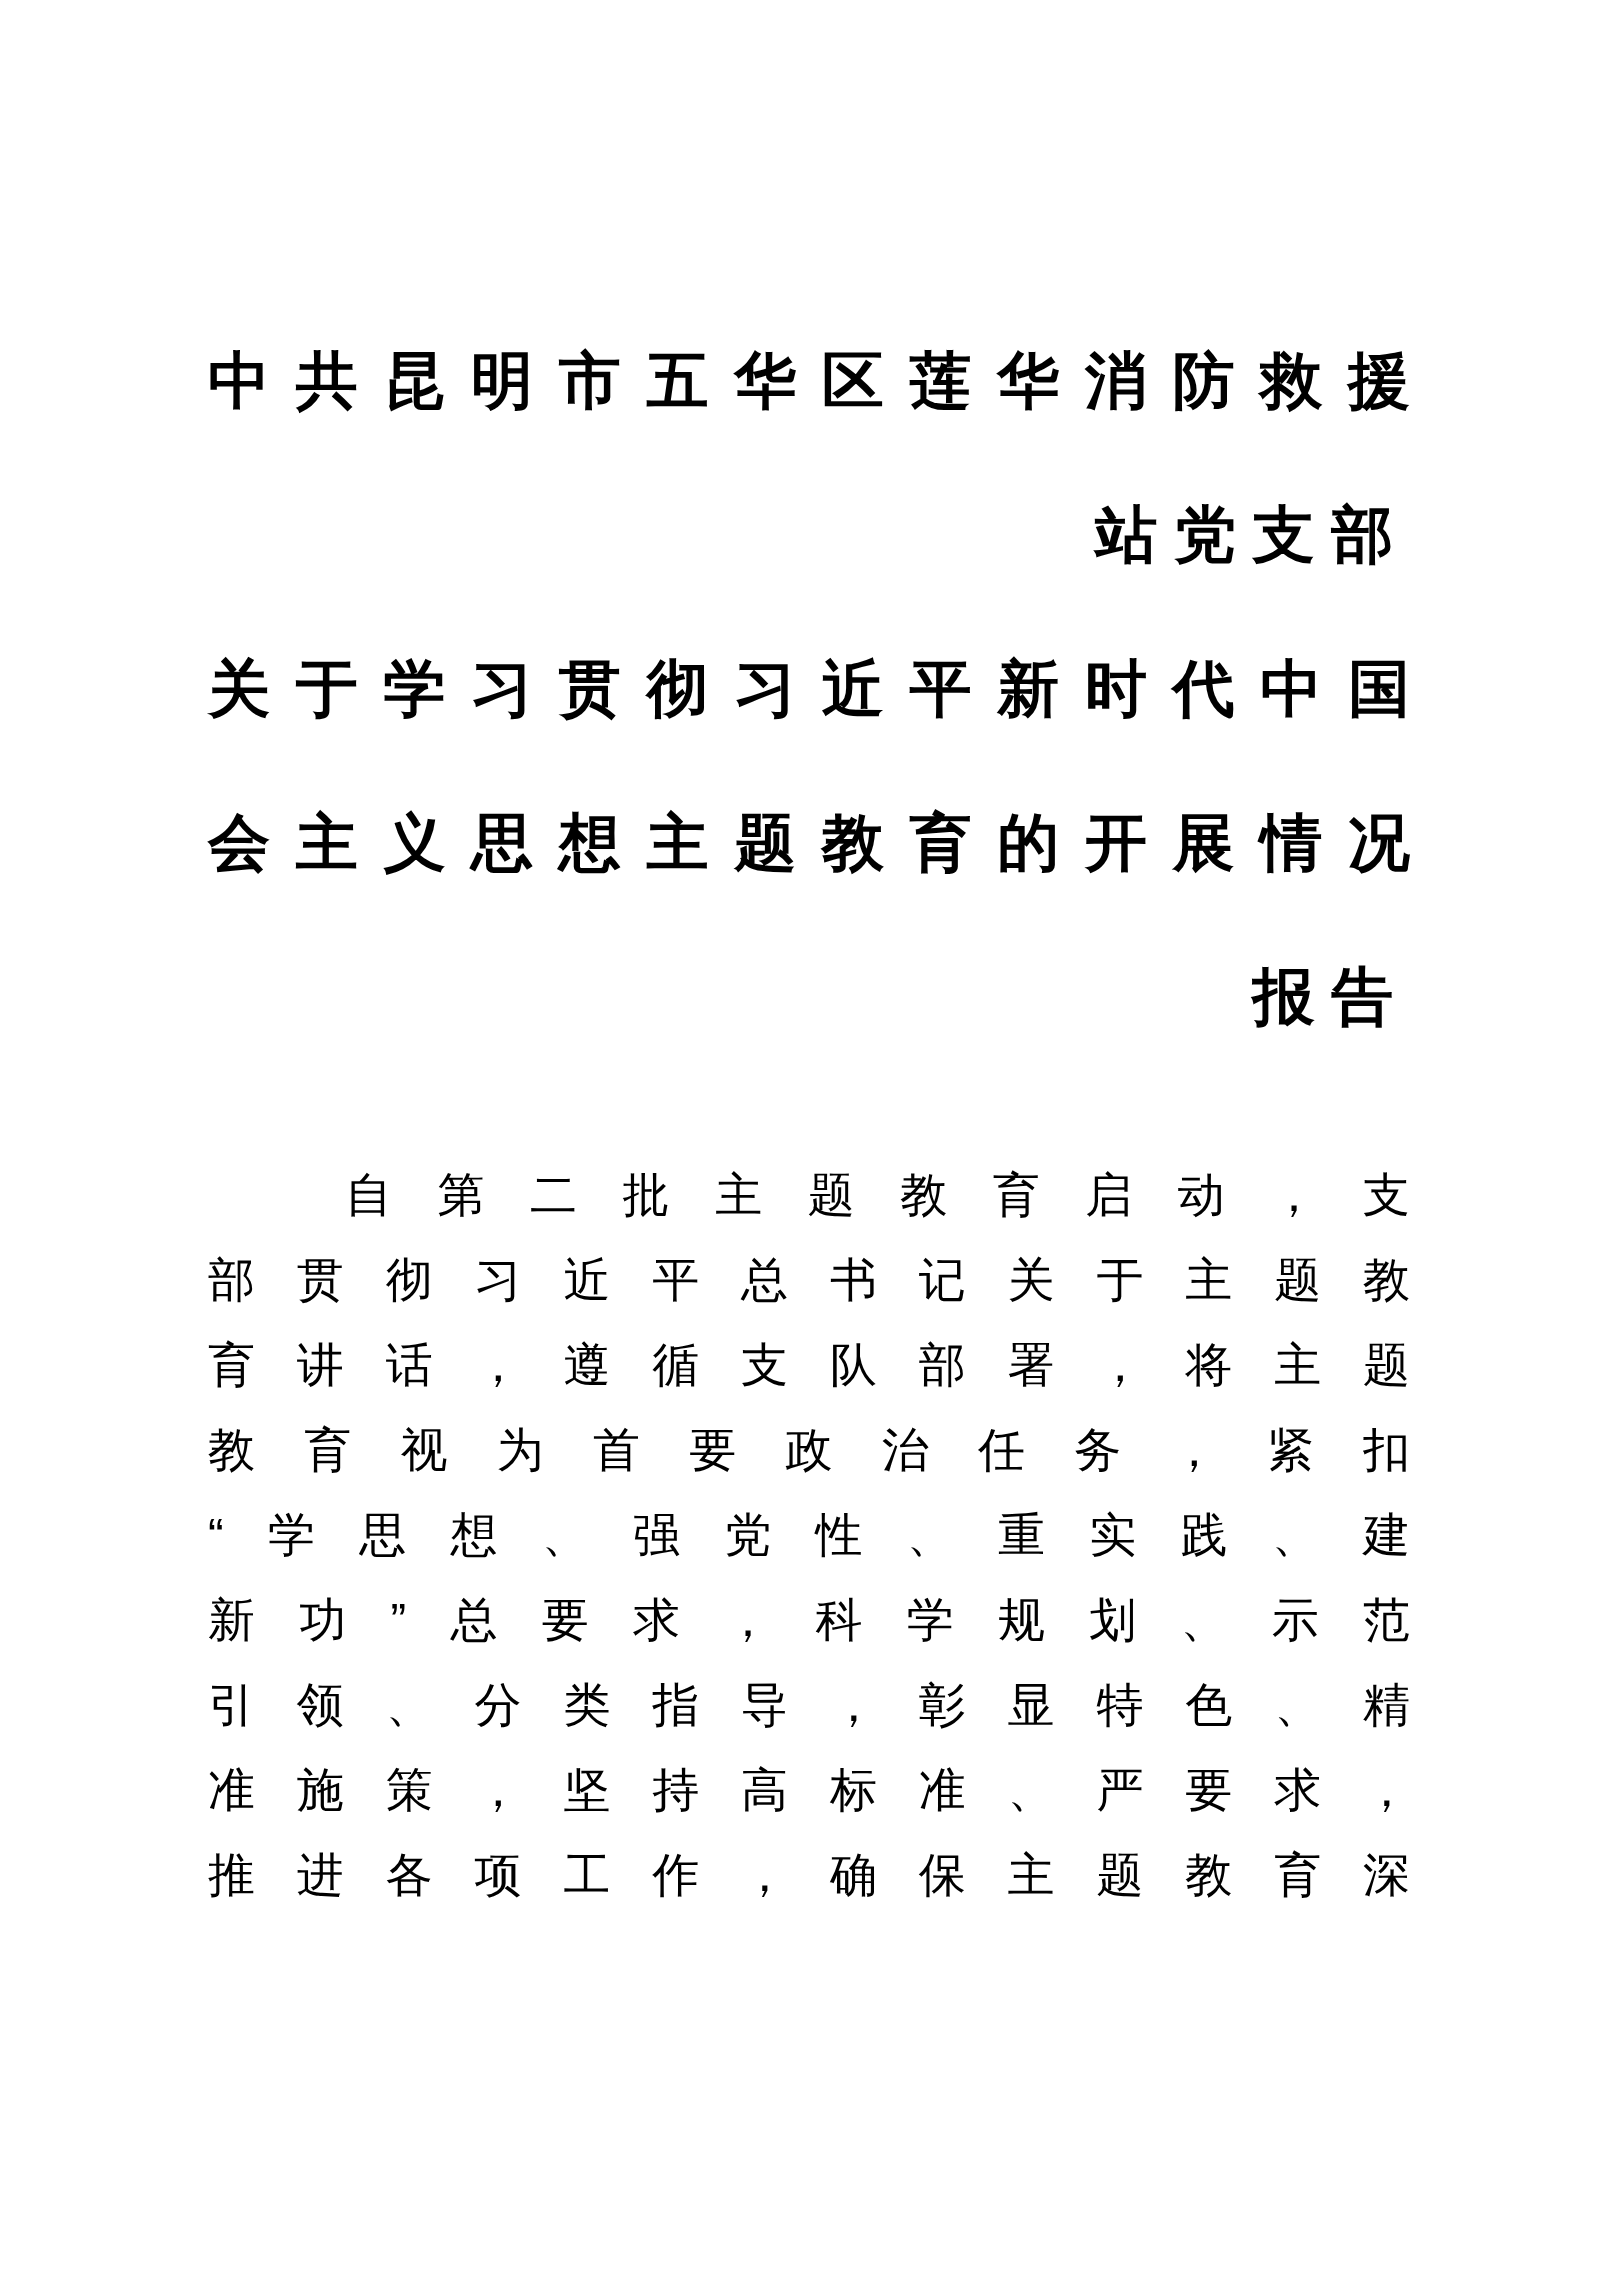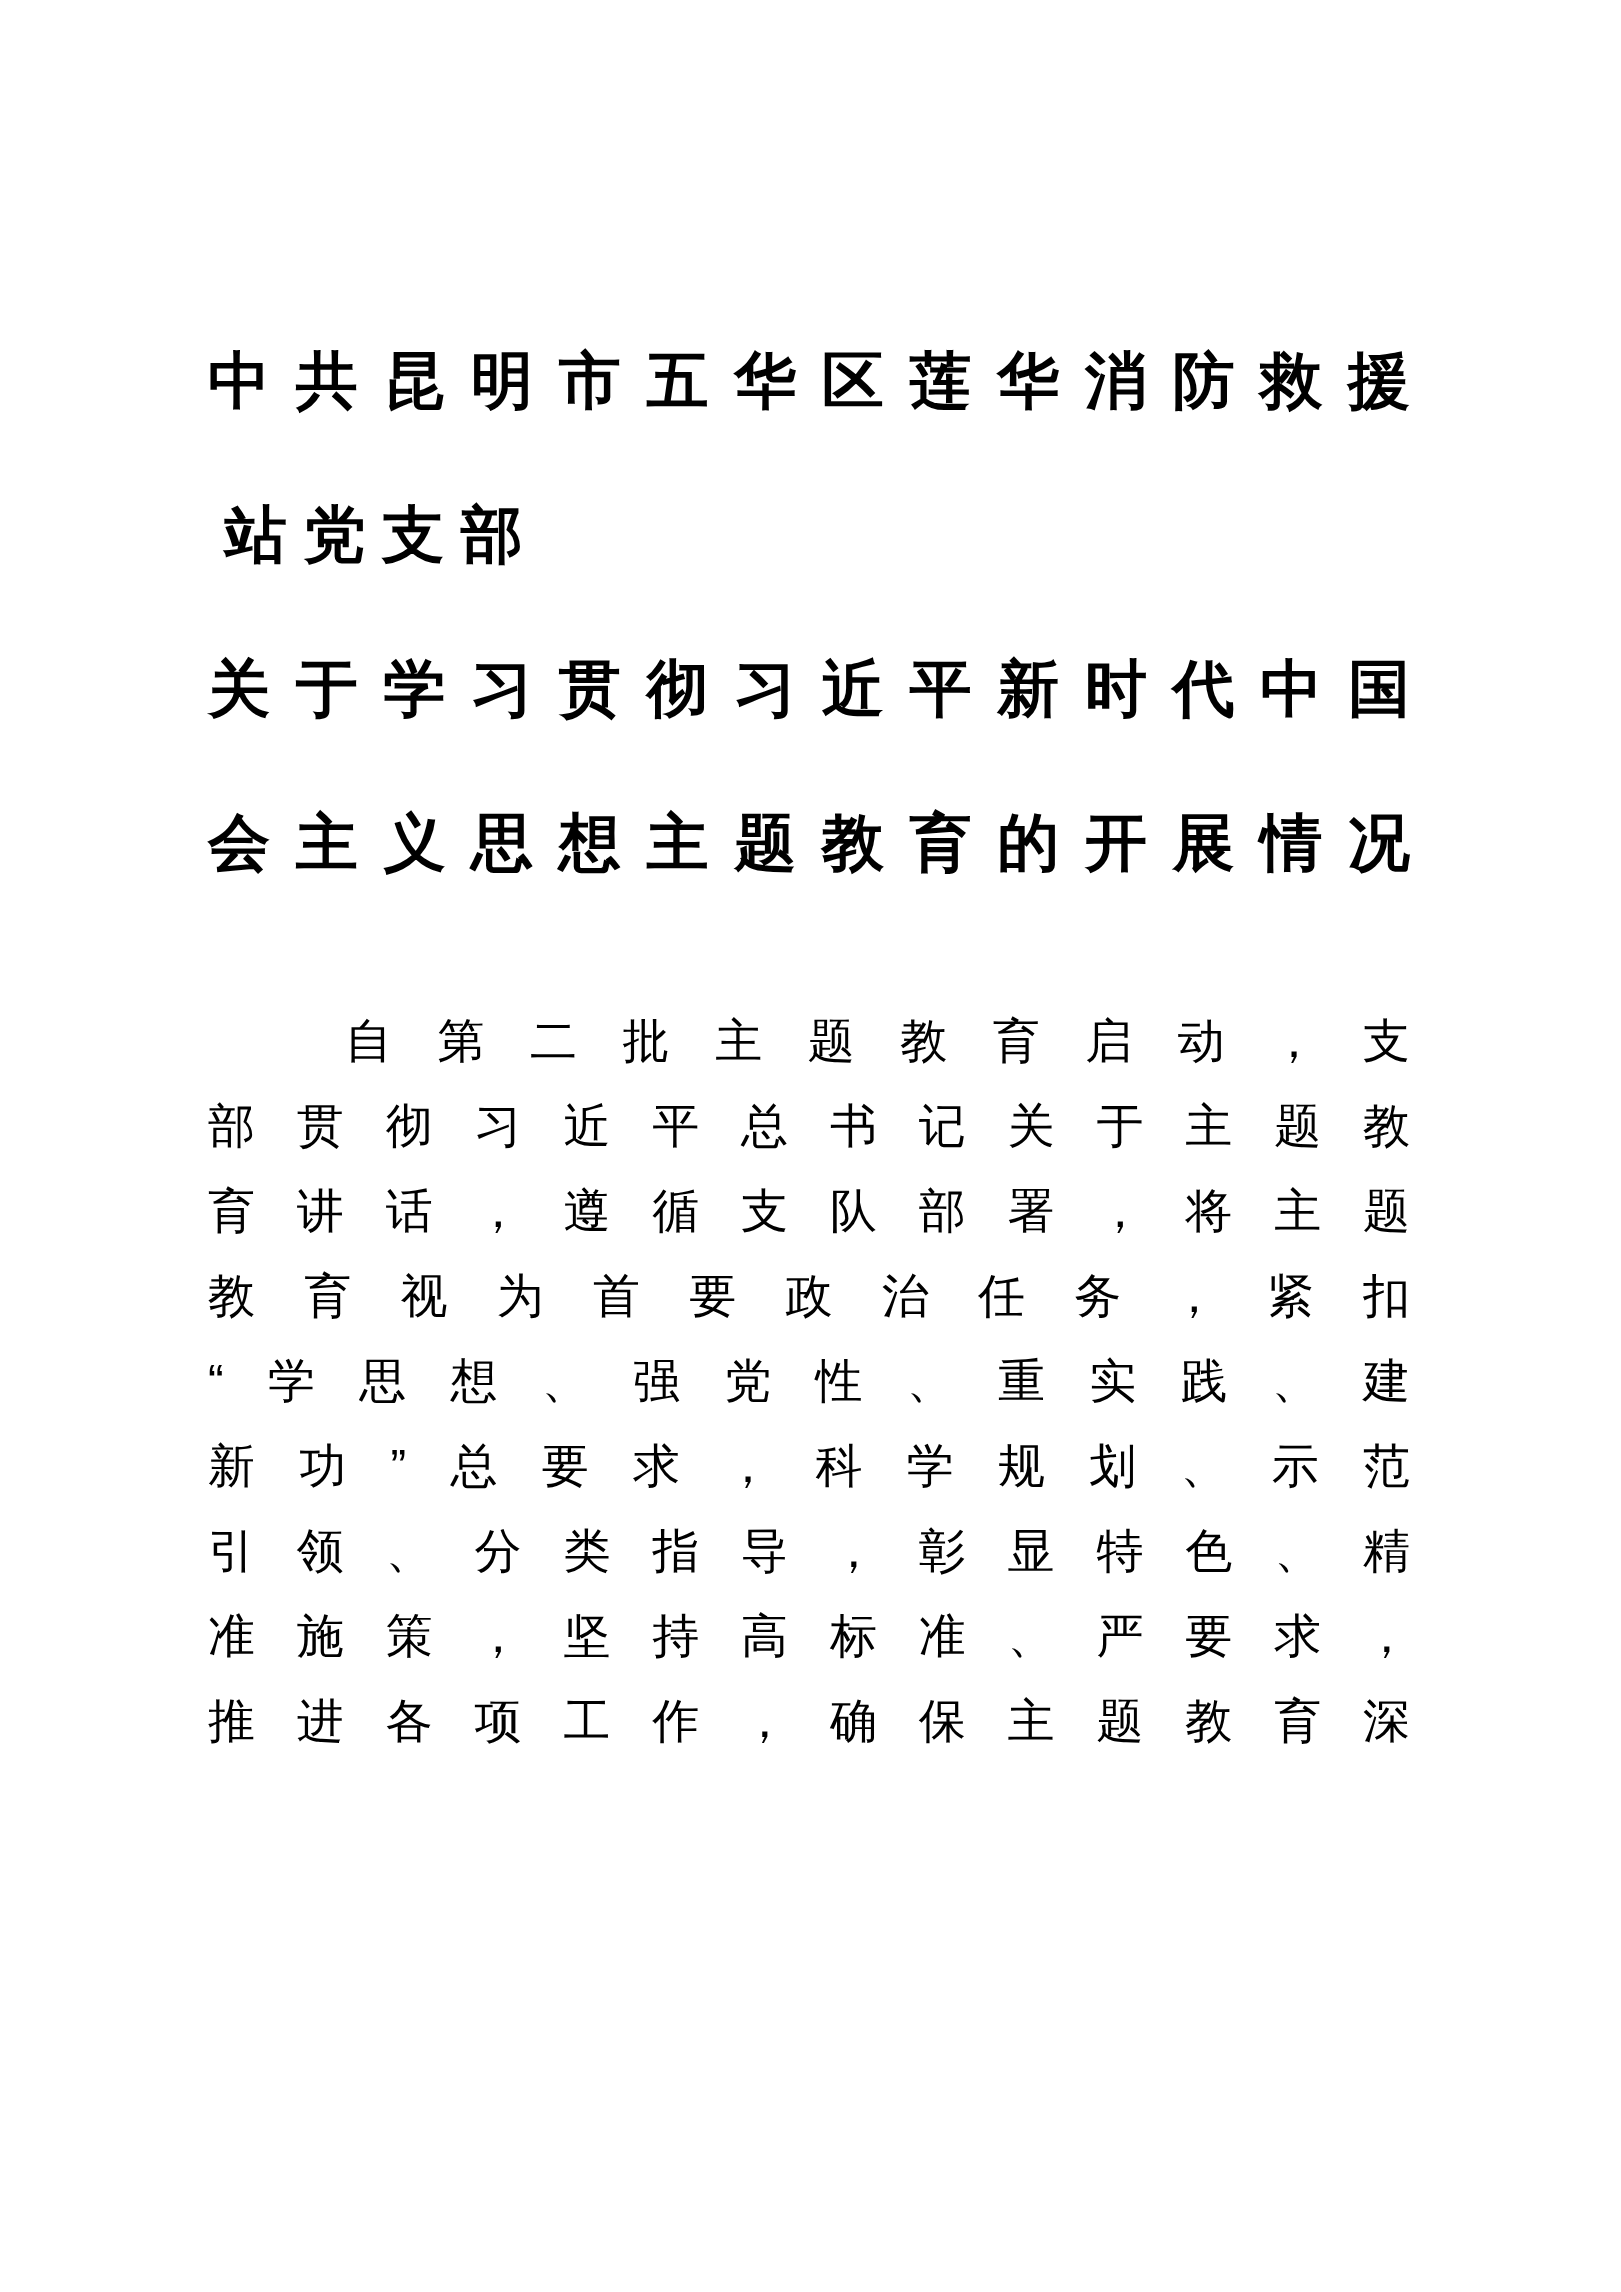--- a/index.html
+++ b/index.html
@@ -31,21 +31,21 @@
     font-weight: 600;
     line-height: 154px;
     white-space: nowrap;
   }
   .t-line.dist {
     display: flex;
     justify-content: space-between;
     align-items: center;
   }
   .t-line.centered {
-    text-align: left;
+    text-align: right;
     letter-spacing: 16.7px;
     padding-left: 16.7px;
   }
   .body-block {
     margin-top: 78px;
   }
   .b-line {
     height: 85px;
     font-size: 47px;
     font-weight: 400;
@@ -113,20 +113,21 @@
           <span>主</span>
           <span>题</span>
           <span>教</span>
           <span>育</span>
           <span>的</span>
           <span>开</span>
           <span>展</span>
           <span>情</span>
           <span>况</span>
         </div>
+      <div class="t-line centered">报告</div>
     </div>
 
     <div class="body-block">
       <div class="b-line dist indent">
           <span>自</span>
           <span>第</span>
           <span>二</span>
           <span>批</span>
           <span>主</span>
           <span>题</span>

